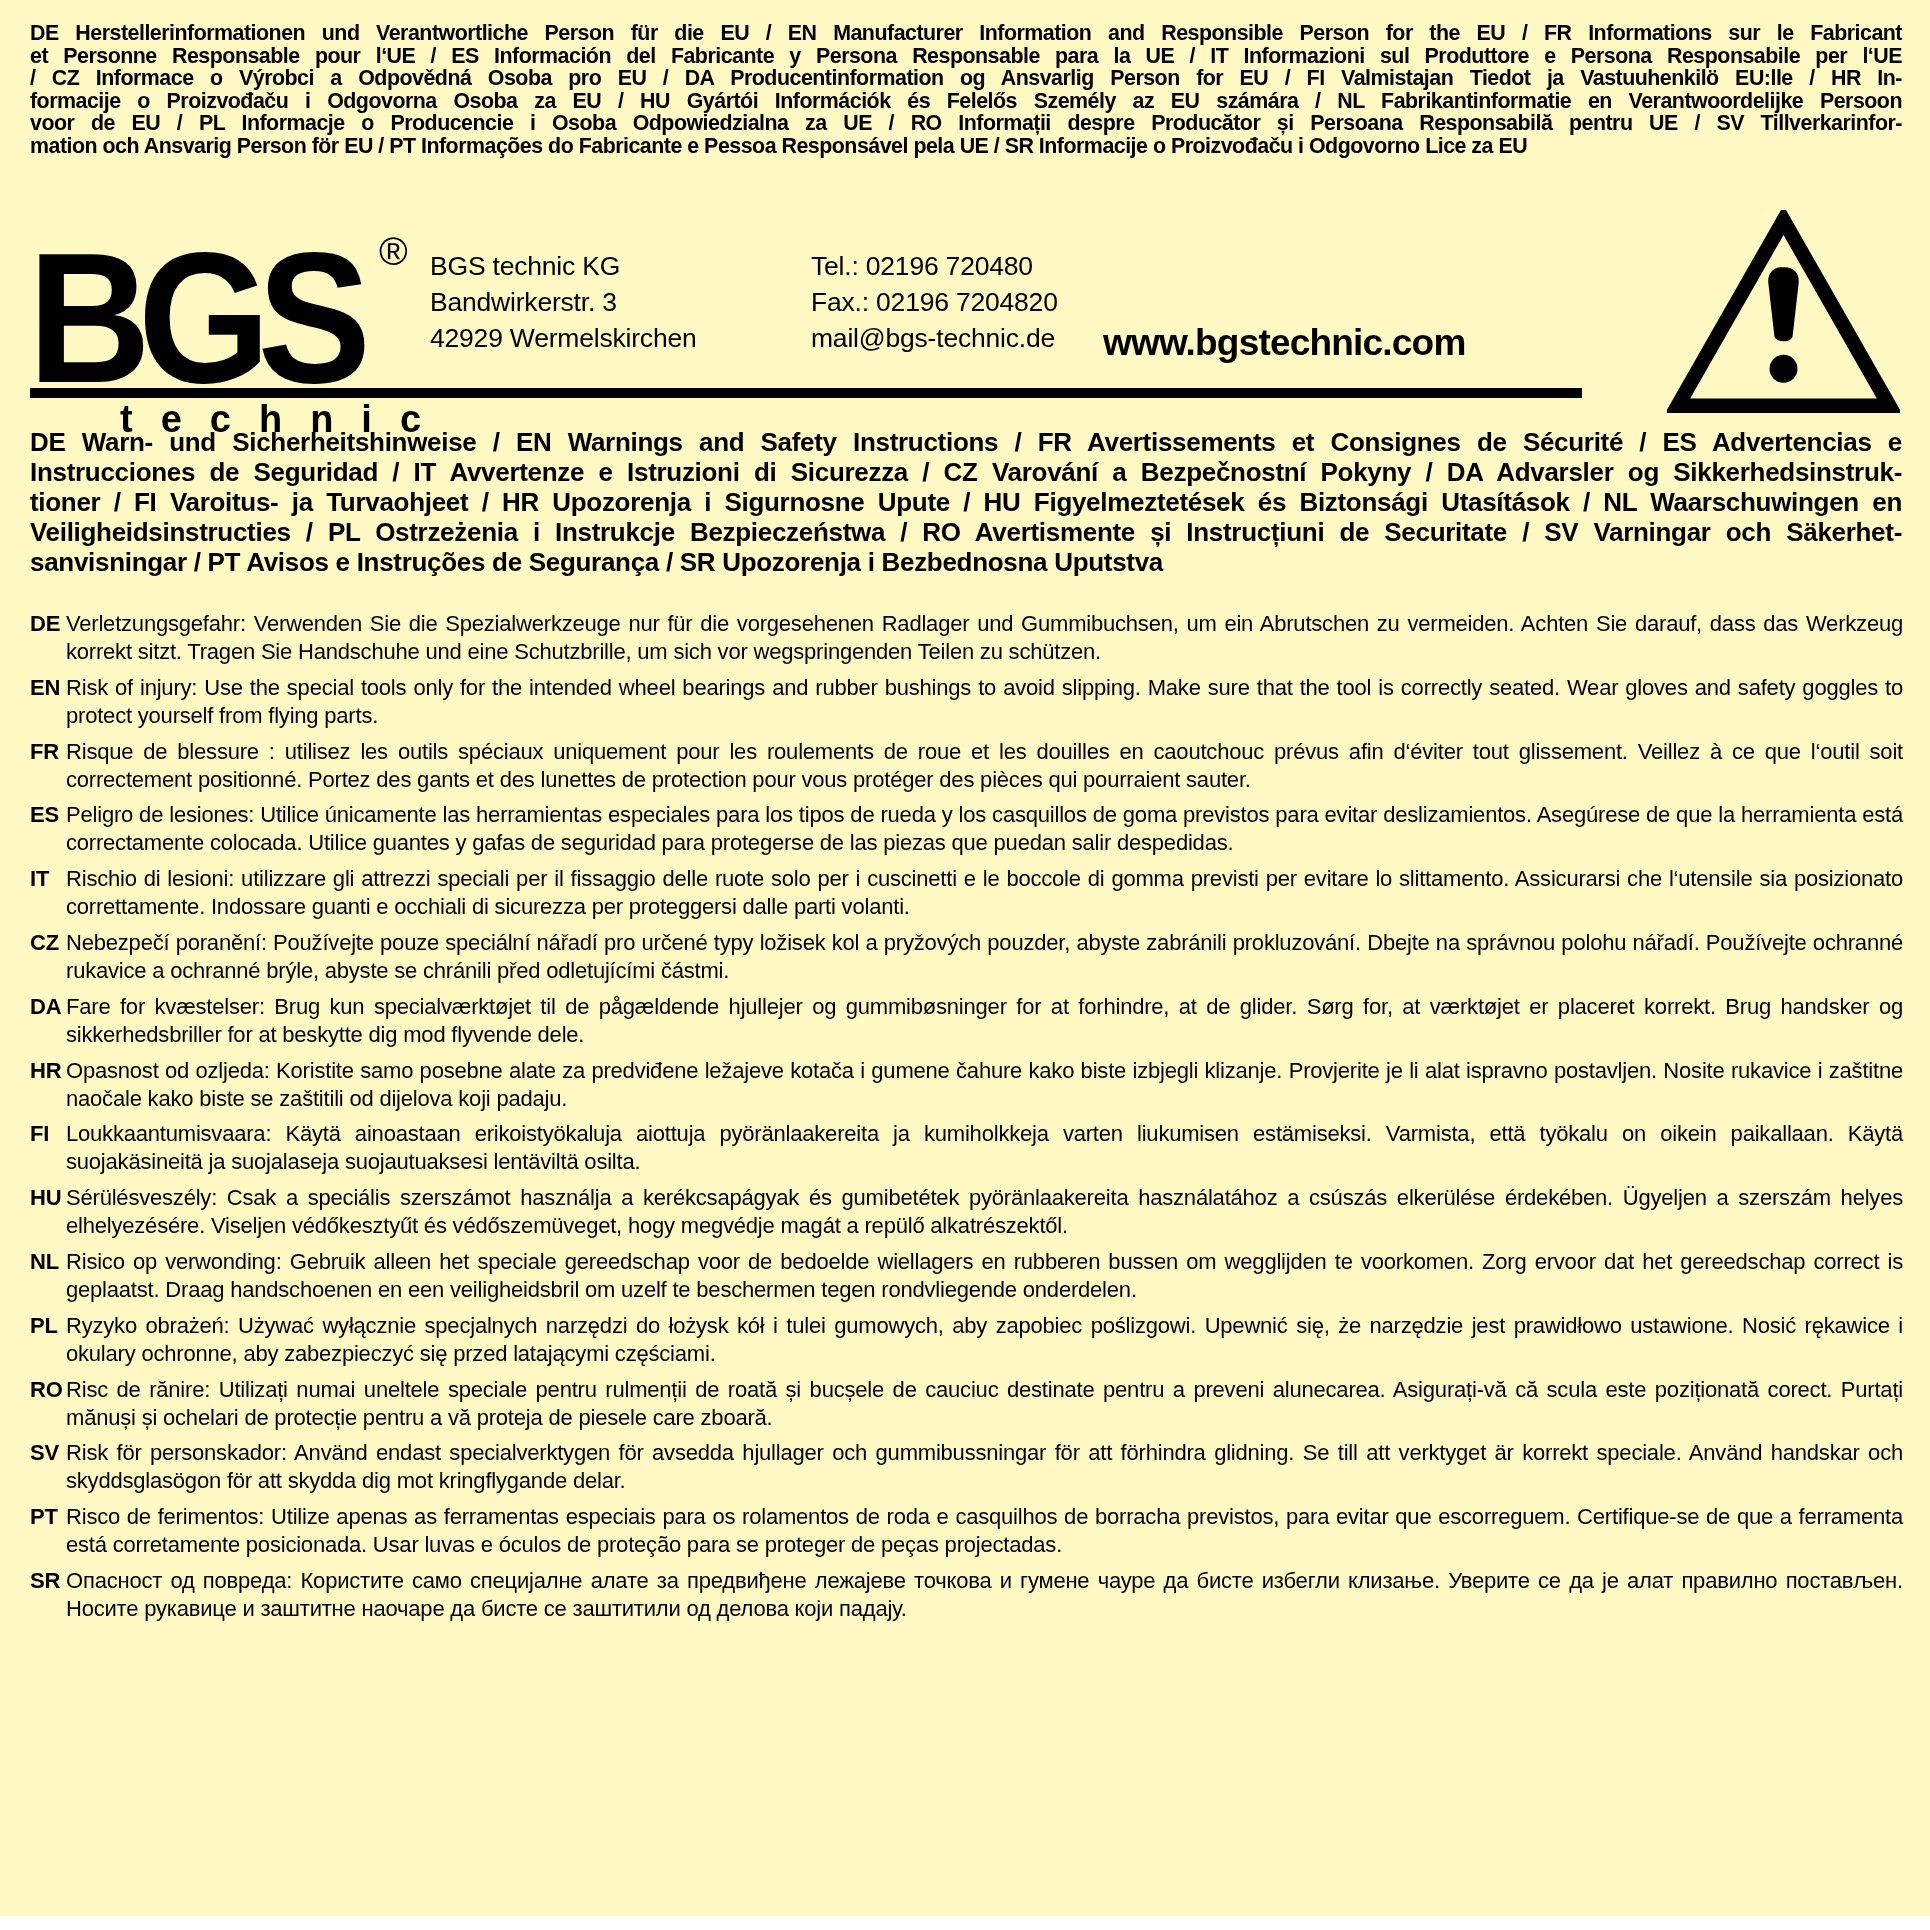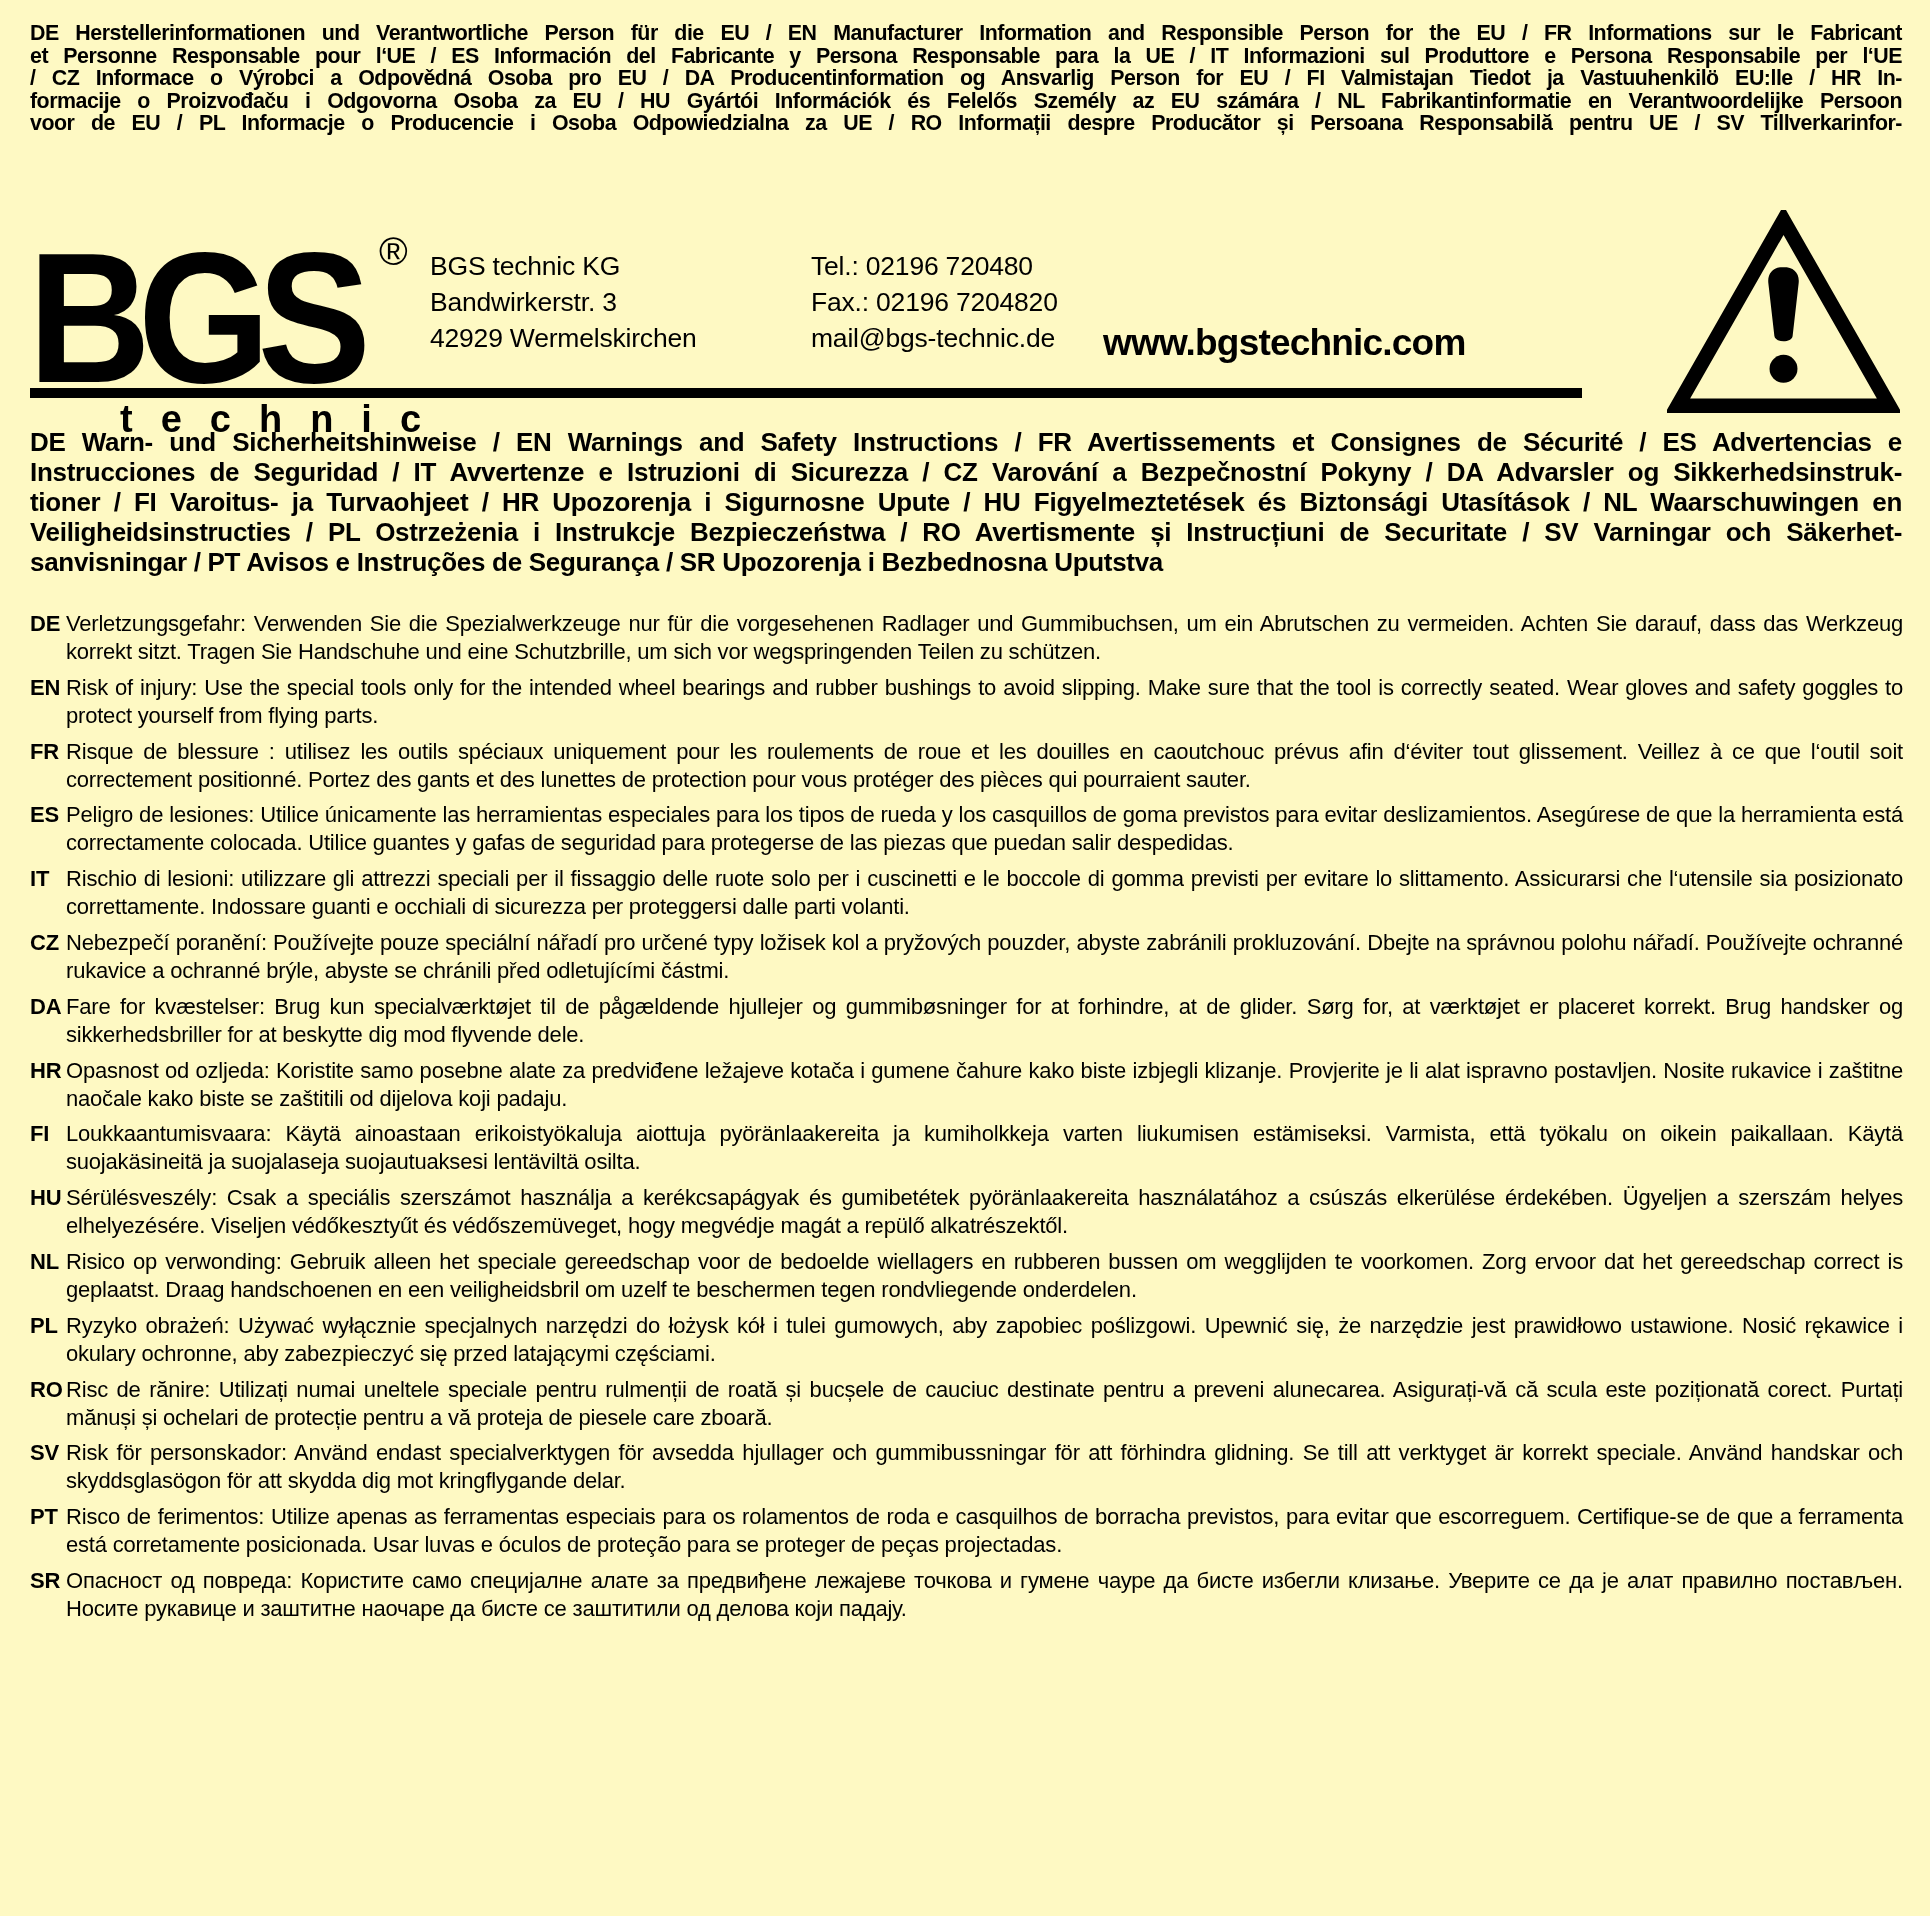--- a/index.html
+++ b/index.html
@@ -121,20 +121,21 @@
 <body>
 
 <div class="page">
 
   <div class="langs-header">
     <div class="jline">DE Herstellerinformationen und Verantwortliche Person für die EU / EN Manufacturer Information and Responsible Person for the EU / FR Informations sur le Fabricant</div>
     <div class="jline">et Personne Responsable pour l‘UE / ES Información del Fabricante y Persona Responsable para la UE / IT Informazioni sul Produttore e Persona Responsabile per l‘UE</div>
     <div class="jline">/ CZ Informace o Výrobci a Odpovědná Osoba pro EU / DA Producentinformation og Ansvarlig Person for EU / FI Valmistajan Tiedot ja Vastuuhenkilö EU:lle / HR In-</div>
     <div class="jline">formacije o Proizvođaču i Odgovorna Osoba za EU / HU Gyártói Információk és Felelős Személy az EU számára / NL Fabrikantinformatie en Verantwoordelijke Persoon</div>
     <div class="jline">voor de EU / PL Informacje o Producencie i Osoba Odpowiedzialna za UE / RO Informații despre Producător și Persoana Responsabilă pentru UE / SV Tillverkarinfor-</div>
+    <div class="jline last">mation och Ansvarig Person för EU / PT Informações do Fabricante e Pessoa Responsável pela UE / SR Informacije o Proizvođaču i Odgovorno Lice za EU</div>
   </div>
 
   <div class="company-band">
 
     <div class="logo">
       <div class="logo-top">
         <span class="logo-bgs">BGS</span><span class="logo-reg">®</span>
       </div>
       <div class="logo-technic">technic</div>
     </div>

